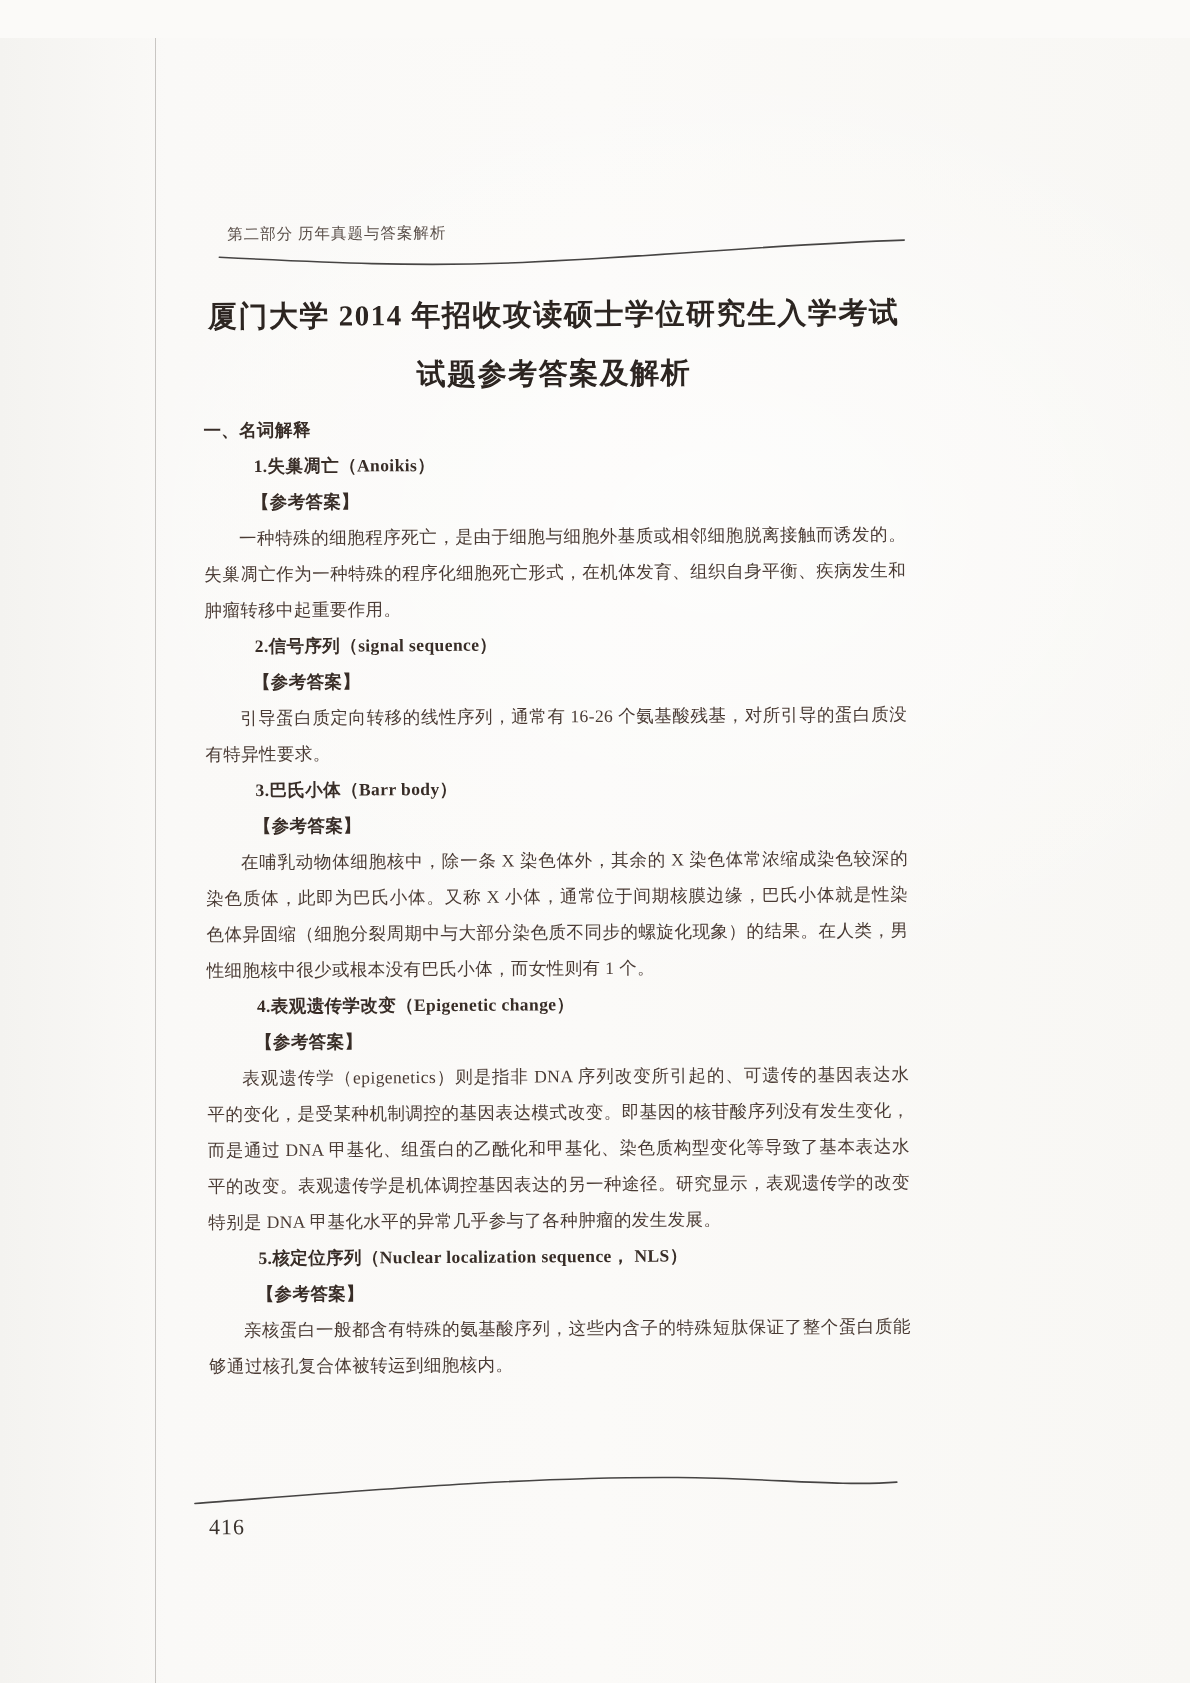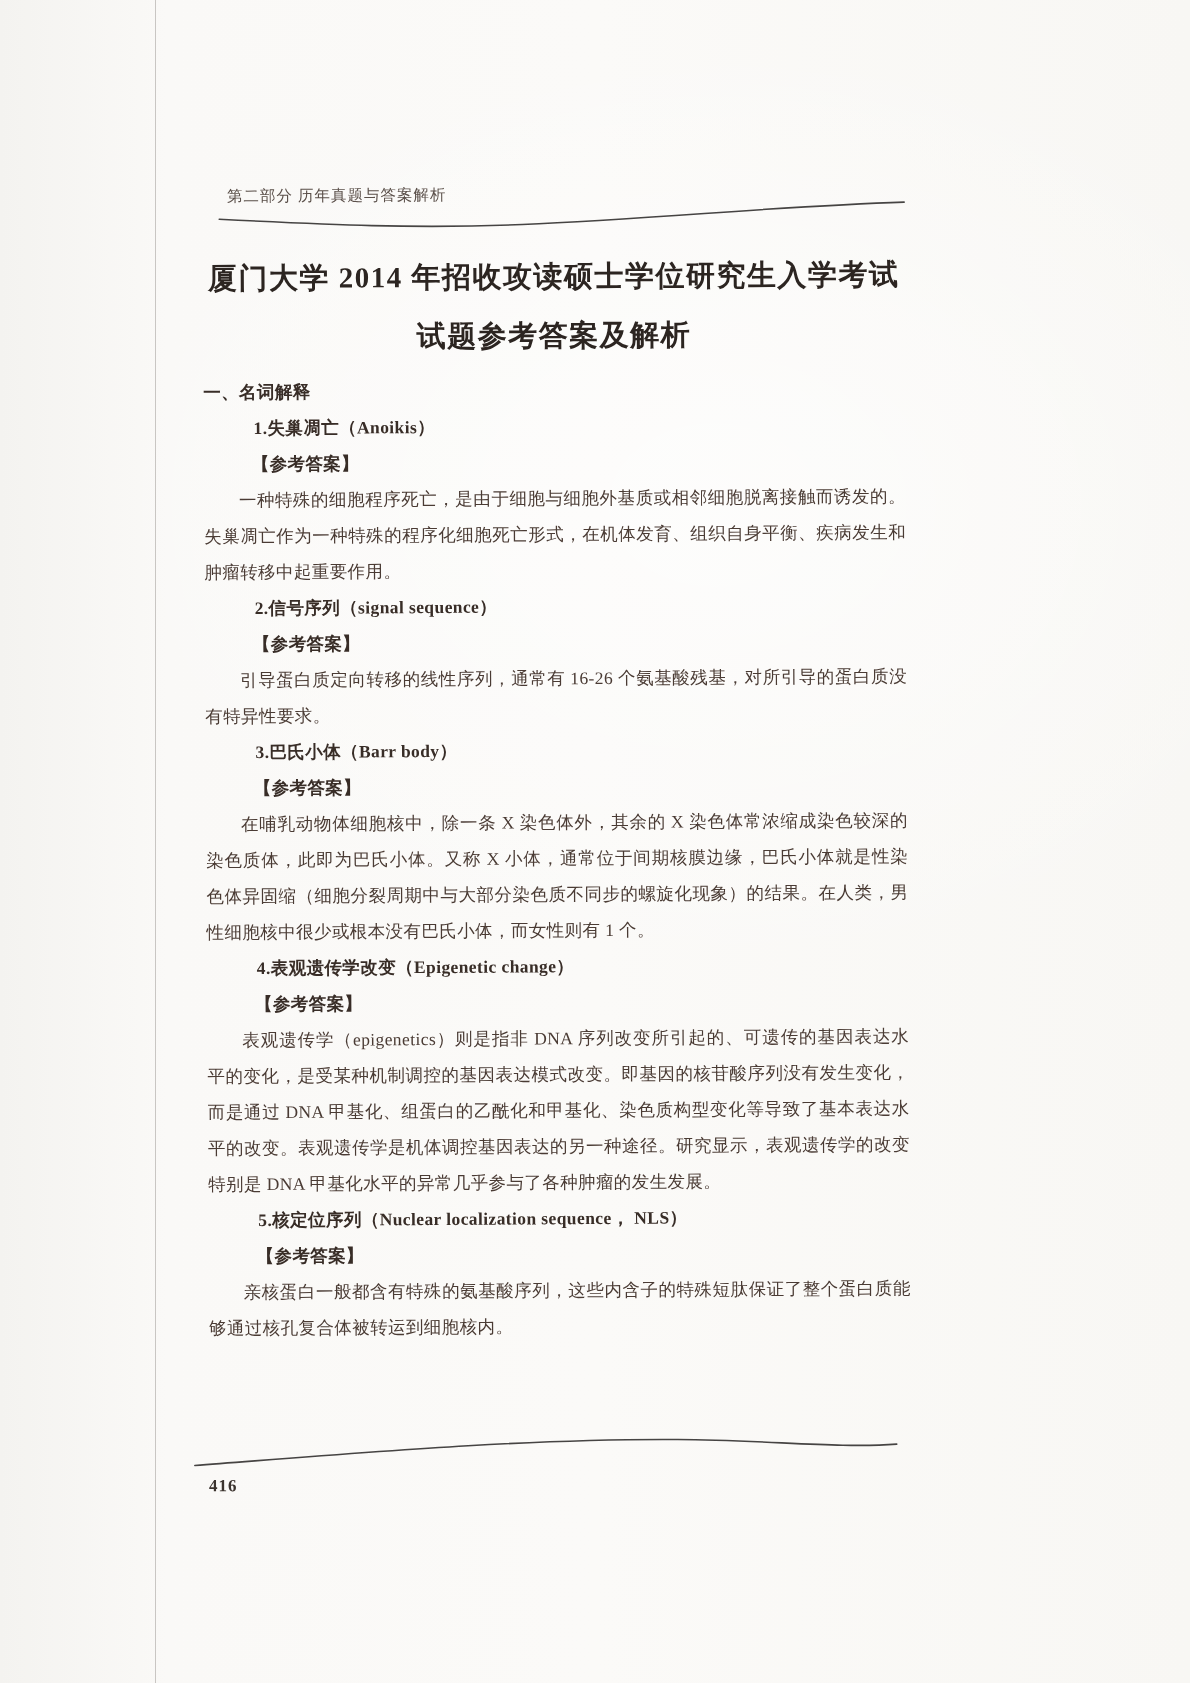--- a/index.html
+++ b/index.html
@@ -8,20 +8,21 @@
     background:#fbfaf8;
     font-family:"Liberation Serif","DejaVu Serif",serif;
     overflow:hidden;
     position:relative;
   }
   .scan{
     position:absolute;inset:0;
     background:
       radial-gradient(ellipse 900px 700px at 60% 30%, rgba(255,255,255,0.6), rgba(0,0,0,0) 70%),
       linear-gradient(90deg, #f4f3f0 0%, #faf9f7 14%, #fbfaf8 50%, #f8f7f4 100%);
+    margin-top: 38px;
   }
   .edge-line{
     position:absolute;left:155px;top:0;width:1px;height:1683px;
     background:rgba(110,104,98,0.35);
   }
   .tilt{position:absolute;inset:0;transform:rotate(-0.35deg);transform-origin:50% 40%;}
   .running-head{
     position:absolute;left:230px;top:184px;
     font-size:15.5px;color:#5a4f49;letter-spacing:1px;
   }
@@ -36,21 +37,21 @@
   .content{
     position:absolute;left:205px;top:372px;width:702px;
     color:#4a3b34;font-size:17.5px;line-height:36px;letter-spacing:0.4px;
   }
   .sec-heading{font-weight:bold;color:#382d27;}
   .term-heading{font-weight:bold;color:#382d27;padding-left:50px;white-space:nowrap;}
   .ans-label{font-weight:bold;color:#382d27;padding-left:48px;}
   .ans{margin:0;text-align:justify;text-indent:2em;color:#4a3b34;}
   .page-num{
     position:absolute;left:204px;top:1474px;
-    font-size:17px;font-weight:bold;color:#3b332e;letter-spacing:1px;
+    font-size:22px;font-weight:normal;color:#3b332e;letter-spacing:1px;
   }
   svg path{fill:none;stroke:#464443;stroke-width:1.6;stroke-linecap:round;}
 </style>
 </head>
 <body>
 
 <div class="scan">
   <div class="edge-line"></div>
   <div class="tilt">
 

